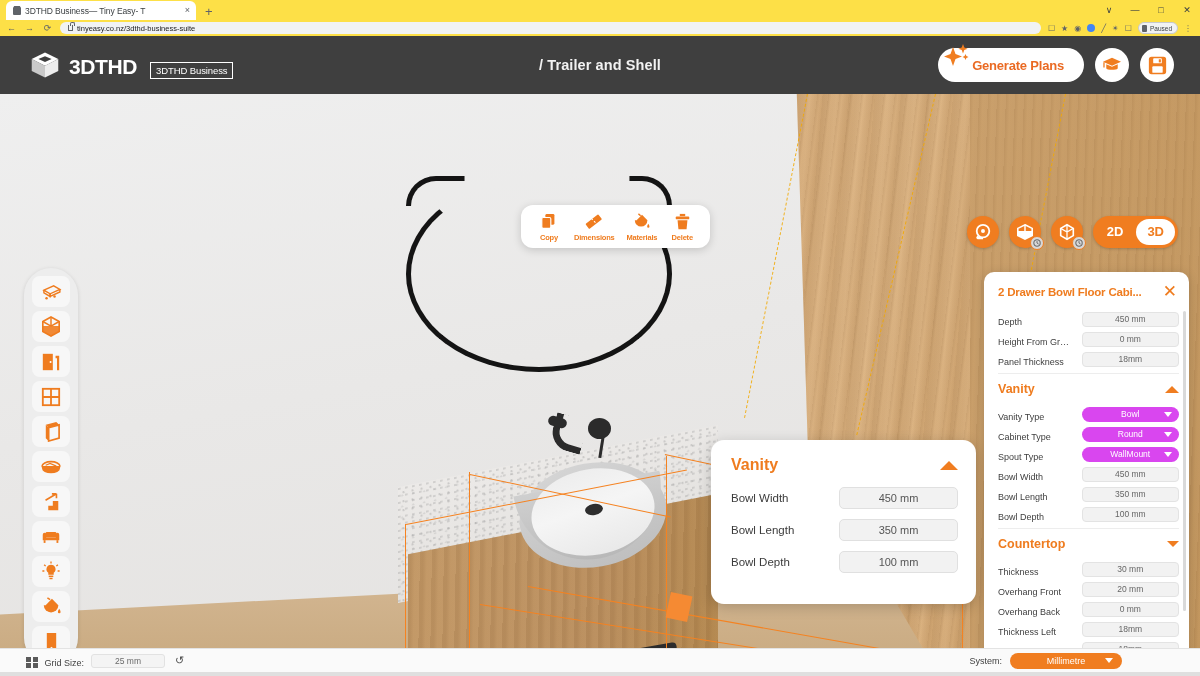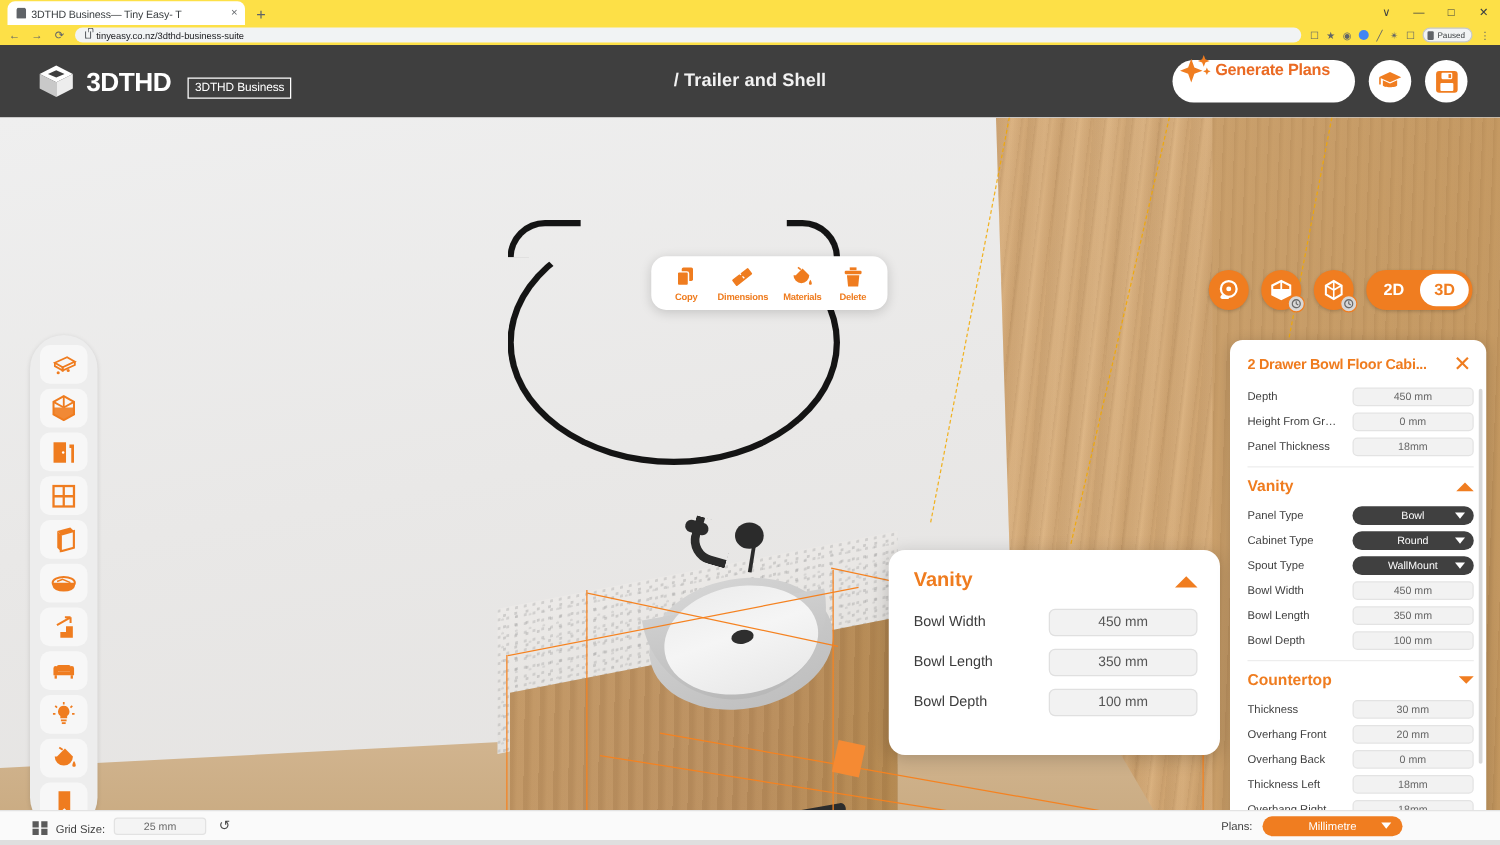--- a/index.html
+++ b/index.html
@@ -80,21 +80,21 @@
   }
   .projtitle {
     position: absolute; left: 50%; transform: translateX(-50%);
     color: #f2f2f2; font-size: 14.5px; font-weight: bold; letter-spacing: .1px;
   }
   .hdr-right {
     margin-left: auto; display: flex; align-items: center; gap: 11px; padding-right: 26px;
   }
   .genbtn {
     background: #fff; border-radius: 18px; height: 34px;
-    display: flex; align-items: flex-start; padding: 0 20px 0 34px;
+    display: flex; align-items: center; padding: 0 20px 0 34px;
     color: #ea6a23; font-weight: bold; font-size: 13px; position: relative;
     border: none; cursor: pointer; letter-spacing: -.2px;
   }
   .sparkle { position: absolute; left: 2px; top: -5px; width: 32px; height: 30px; }
   .circbtn {
     width: 34px; height: 34px; border-radius: 50%; background: #fff;
     display: flex; align-items: center; justify-content: center; border: none; cursor: pointer;
   }
 
   
@@ -289,31 +289,31 @@
   .rpanel-title {
     color: #ef7c1f; font-size: 11.5px; font-weight: bold; letter-spacing: -.2px;
     white-space: nowrap; overflow: hidden;
   }
   .xclose { color: #ef7c1f; font-size: 17px; line-height: 1; cursor: pointer; font-weight: 300; }
   .rpanel-body { position: relative; height: 365px; padding: 0 10px 0 14px; overflow: hidden; }
   .scrollbar {
     position: absolute; right: 3px; top: 4px; width: 3px; height: 300px;
     background: #d9d9d9; border-radius: 2px;
   }
-  .prow { display: flex; align-items: center; height: 20px; margin-bottom: 0; gap: 10px; }
+  .prow { display: flex; align-items: flex-end; height: 20px; margin-bottom: 0; gap: 10px; }
   .plabel {
     font-size: 9px; color: #3e3e3e; width: 74px; white-space: nowrap;
     overflow: hidden; text-overflow: ellipsis;
   }
   .pfield {
     width: 98px; height: 15px; background: #f2f2f2; border: 1px solid #e3e3e3;
     border-radius: 4px; font-size: 8.5px; color: #666; text-align: center; line-height: 13px;
   }
   .pselect {
-    width: 98px; height: 15px; background: #404040; border-radius: 8px;
+    width: 98px; height: 15px; background: #d946ef; border-radius: 8px;
     font-size: 8.5px; color: #fff; text-align: center; line-height: 15px;
     position: relative; cursor: pointer;
   }
   .pselect .pcaret {
     position: absolute; right: 7px; top: 5px;
     width: 0; height: 0; border-left: 4px solid transparent;
     border-right: 4px solid transparent; border-top: 5px solid #fff;
   }
   .psection {
     display: flex; align-items: center; justify-content: space-between;
@@ -680,21 +680,21 @@
       </div>
 
       <div class="divider"></div>
 
       <div class="psection">
         <span class="psection-title">Vanity</span>
         <span class="caret-up" style="border-left-width:7px;border-right-width:7px;border-bottom-width:7px;"></span>
       </div>
 
       <div class="prow">
-        <span class="plabel">Panel Type</span>
+        <span class="plabel">Vanity Type</span>
         <span class="pselect">
           <span>Bowl</span>
           <span class="pcaret"></span>
         </span>
       </div>
       <div class="prow">
         <span class="plabel">Cabinet Type</span>
         <span class="pselect">
           <span>Round</span>
           <span class="pcaret"></span>
@@ -757,20 +757,20 @@
         <span></span>
           <span></span>
           <span></span>
           <span></span>
       </span>
       <span class="blabel">Grid Size:</span>
       <span class="gridfield">25 mm</span>
       <span class="resetbtn">↺</span>
     </div>
     <div class="bright">
-      <span class="blabel">Plans:</span>
+      <span class="blabel">System:</span>
       <span class="sysselect">
         <span>Millimetre</span>
         <span class="pcaret"></span>
       </span>
     </div>
   </div>
 </div>
 
 </body></html>

